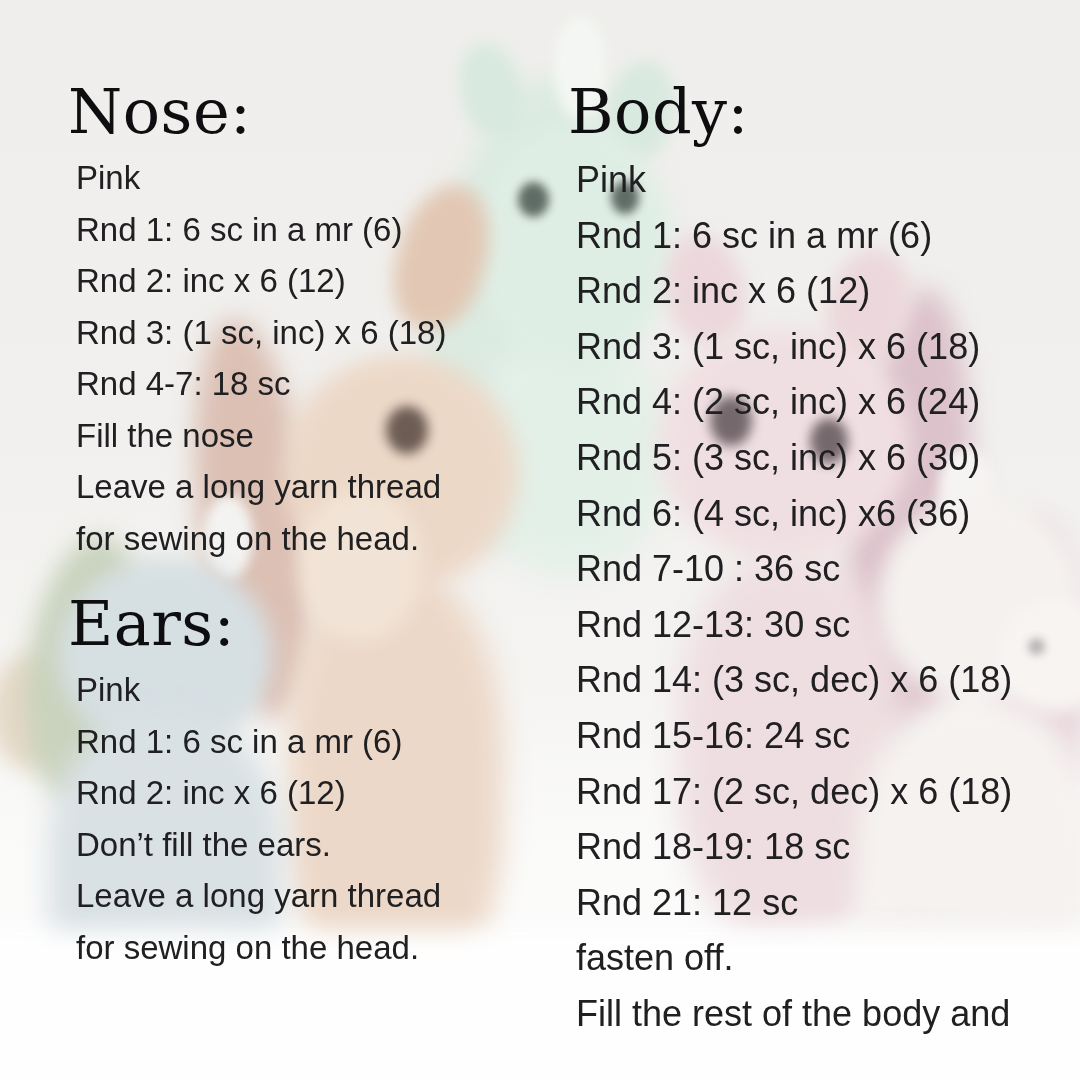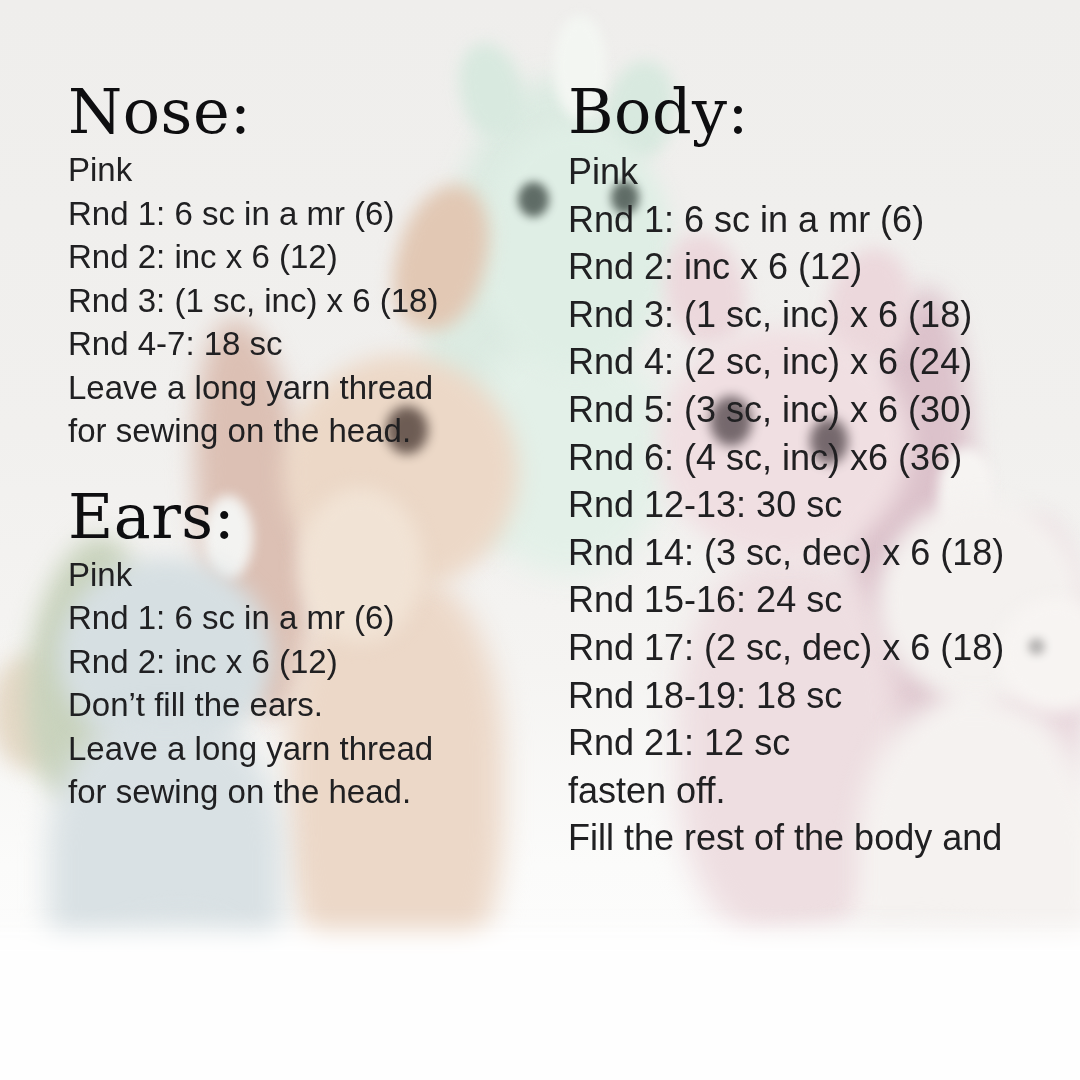--- a/index.html
+++ b/index.html
@@ -58,21 +58,21 @@
 
   
   .col { position:absolute; top:76px; }
   .col-left  { left:68px;  width:480px; }
   .col-right { left:568px; width:505px; }
 
   .heading {
     margin:0; font-family:"DejaVu Serif", serif; font-weight:400;
     font-size:62px; line-height:72px; color:#0e0e10; letter-spacing:0.5px;
   }
-  .line { margin:0; color:#202022; }
+  .line { margin:8px; color:#202022; }
   .col-left  .line { font-size:33px; line-height:43.5px; }
   .col-right .line { font-size:36px; line-height:47.6px; }
   .section-ears { margin-top:28px; }
 </style>
 </head>
 <body>
 
 <div class="canvas">
 
   <div class="photo" aria-hidden="true">
@@ -122,20 +122,21 @@
 
   <div class="col col-left">
     <section class="section-nose">
       <h1 class="heading">Nose:</h1>
       <div>
           <p class="line">Pink</p>
           <p class="line">Rnd 1: 6 sc in a mr (6)</p>
           <p class="line">Rnd 2: inc x 6 (12)</p>
           <p class="line">Rnd 3: (1 sc, inc) x 6 (18)</p>
           <p class="line">Rnd 4-7: 18 sc</p>
+          <p class="line">Fill the nose</p>
           <p class="line">Leave a long yarn thread</p>
           <p class="line">for sewing on the head.</p>
         </div>
     </section>
     <section class="section-ears">
       <h1 class="heading">Ears:</h1>
       <div>
           <p class="line">Pink</p>
           <p class="line">Rnd 1: 6 sc in a mr (6)</p>
           <p class="line">Rnd 2: inc x 6 (12)</p>
@@ -150,20 +151,21 @@
     <section class="section-body">
       <h1 class="heading">Body:</h1>
       <div>
           <p class="line">Pink</p>
           <p class="line">Rnd 1: 6 sc in a mr (6)</p>
           <p class="line">Rnd 2: inc x 6 (12)</p>
           <p class="line">Rnd 3: (1 sc, inc) x 6 (18)</p>
           <p class="line">Rnd 4: (2 sc, inc) x 6 (24)</p>
           <p class="line">Rnd 5: (3 sc, inc) x 6 (30)</p>
           <p class="line">Rnd 6: (4 sc, inc) x6 (36)</p>
+          <p class="line">Rnd 7-10 : 36 sc</p>
           <p class="line">Rnd 12-13: 30 sc</p>
           <p class="line">Rnd 14: (3 sc, dec) x 6 (18)</p>
           <p class="line">Rnd 15-16: 24 sc</p>
           <p class="line">Rnd 17: (2 sc, dec) x 6 (18)</p>
           <p class="line">Rnd 18-19: 18 sc</p>
           <p class="line">Rnd 21: 12 sc</p>
           <p class="line">fasten off.</p>
           <p class="line">Fill the rest of the body and</p>
         </div>
     </section>

